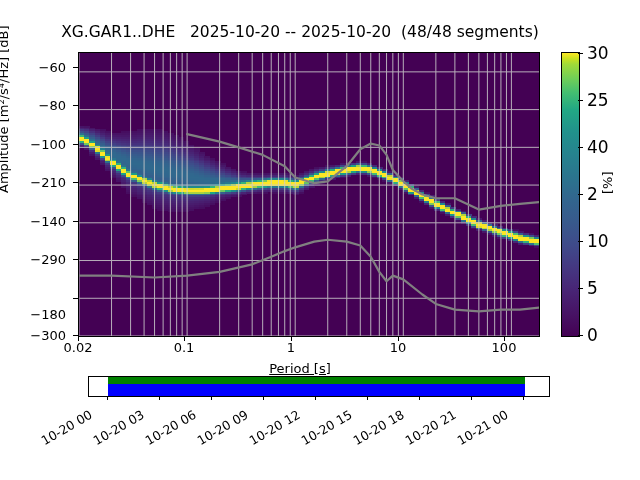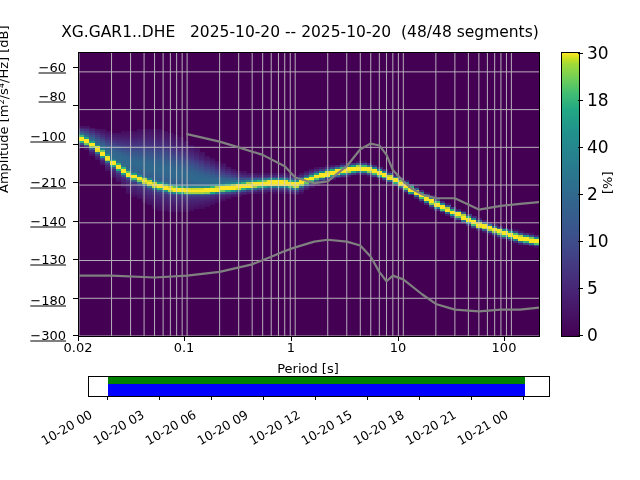--- a/index.html
+++ b/index.html
@@ -16,35 +16,35 @@
     text-align:center;font-size:15.5px;color:#000;white-space:pre;
   }
 
   
   #main-axes{
     position:absolute;left:78px;top:52px;width:460px;height:283px;
     background:#440154;border:1px solid #000;box-sizing:content-box;
   }
   #main-axes svg{position:absolute;left:0;top:0;}
   .ylabels{position:absolute;left:0;top:0;width:74px;}
-  .ylabels .t{position:absolute;right:8px;transform:translateY(-50%);font-size:13px;text-decoration:underline;}
+  .ylabels .t{position:absolute;right:8px;transform:translateY(-50%);font-size:13px;}
   .yticks-marks{position:absolute;left:0;top:0;}
 
   
   .xlabels{position:absolute;left:0;top:0;width:640px;}
   .xlabels .t{position:absolute;top:340px;transform:translateX(-50%);font-size:13px;}
 
   #ylabel-main{
     position:absolute;left:-4px;top:193px;
     transform-origin:0 0;transform:rotate(-90deg);
     font-size:13px;white-space:nowrap;
   }
   #xlabel-main{
-    position:absolute;left:78px;top:361px;width:460px;
-    text-align:center;font-size:13px;
+    position:absolute;left:70px;top:361px;width:460px;
+    text-align:center;font-size:13px;text-decoration:underline;
   }
 
   
   #colorbar{
     position:absolute;left:561px;top:52px;width:17px;height:283px;
     border:1px solid #000;
     background:linear-gradient(to top,
       #440154 0%, #471365 8%, #482475 16%, #453781 24%, #3f4a8a 32%,
       #38598c 40%, #32658e 48%, #2b748e 56%, #26828e 64%, #21918c 72%,
       #22a884 80%, #43bf71 86%, #70cf57 91%, #a0da39 96%, #cae11f 98%, #fde725 100%);
@@ -77,26 +77,26 @@
 <body>
 
 <div class="fig">
 
   <div id="plot-title">XG.GAR1..DHE   2025-10-20 -- 2025-10-20  (48/48 segments)</div>
 
   <div id="ylabel-main">Amplitude [m²/s⁴/Hz] [dB]</div>
 
   <div class="ylabels">
     <div class="t" style="top:67px">−60</div>
-    <div class="t" style="top:96px">−80</div>
-    <div class="t" style="top:136px">−100</div>
+    <div class="t" style="top:105px">−80</div>
+    <div class="t" style="top:144px">−100</div>
     <div class="t" style="top:182px">−210</div>
     <div class="t" style="top:221px">−140</div>
-    <div class="t" style="top:259px">−130</div>
-    <div class="t" style="top:300px">−180</div>
+    <div class="t" style="top:259px">−290</div>
+    <div class="t" style="top:314px">−180</div>
     <div class="t" style="top:335px">−300</div>
   </div>
 
   <div class="xlabels">
     <div class="t" style="left:78px">0.02</div>
     <div class="t" style="left:184px">0.1</div>
     <div class="t" style="left:291px">1</div>
     <div class="t" style="left:398px">10</div>
     <div class="t" style="left:504px">100</div>
   </div>
@@ -1522,21 +1522,21 @@
       <div class="t" style="top:283px">0</div>
     <div class="m" style="top:236px"></div>
       <div class="t" style="top:236px">5</div>
     <div class="m" style="top:189px"></div>
       <div class="t" style="top:189px">10</div>
     <div class="m" style="top:142px"></div>
       <div class="t" style="top:142px">2</div>
     <div class="m" style="top:95px"></div> 
       <div class="t" style="top:95px">40</div>
     <div class="m" style="top:48px"></div> 
-      <div class="t" style="top:48px">18</div>
+      <div class="t" style="top:48px">25</div>
     <div class="m" style="top:1px"></div>  
       <div class="t" style="top:1px">30</div>
   </div>
   <div id="cb-unit">[%]</div>
 
   <div id="timeline-axes">
     <div id="tl-green"></div>
     <div id="tl-blue"></div>
   </div>
   <div id="timeline-ticks">

